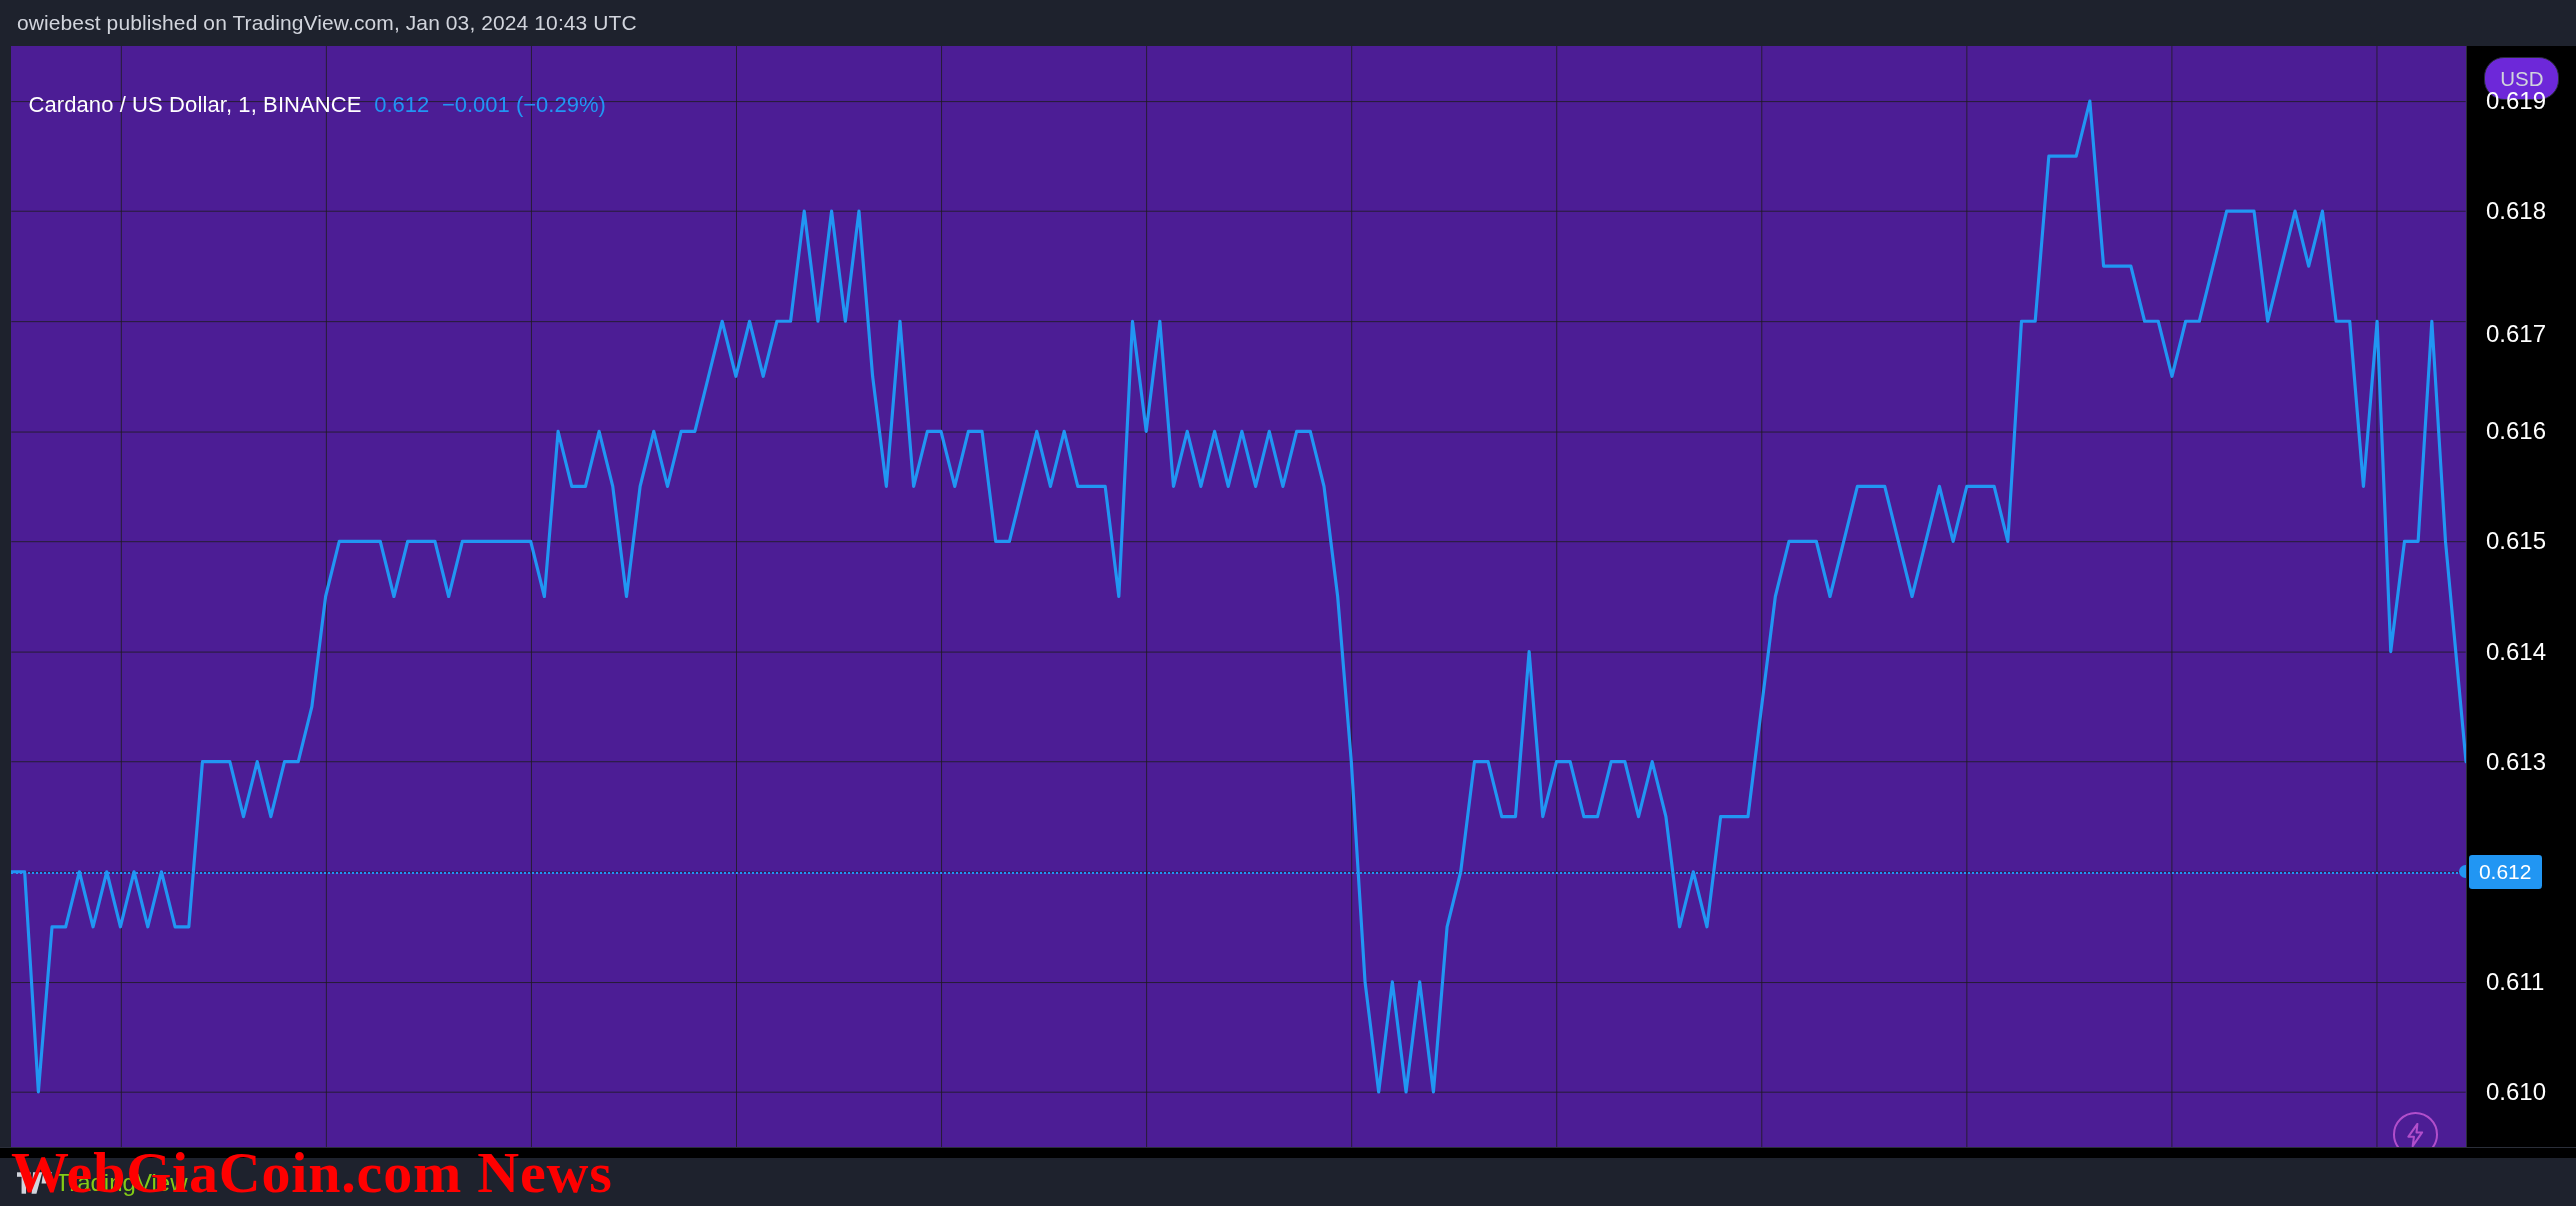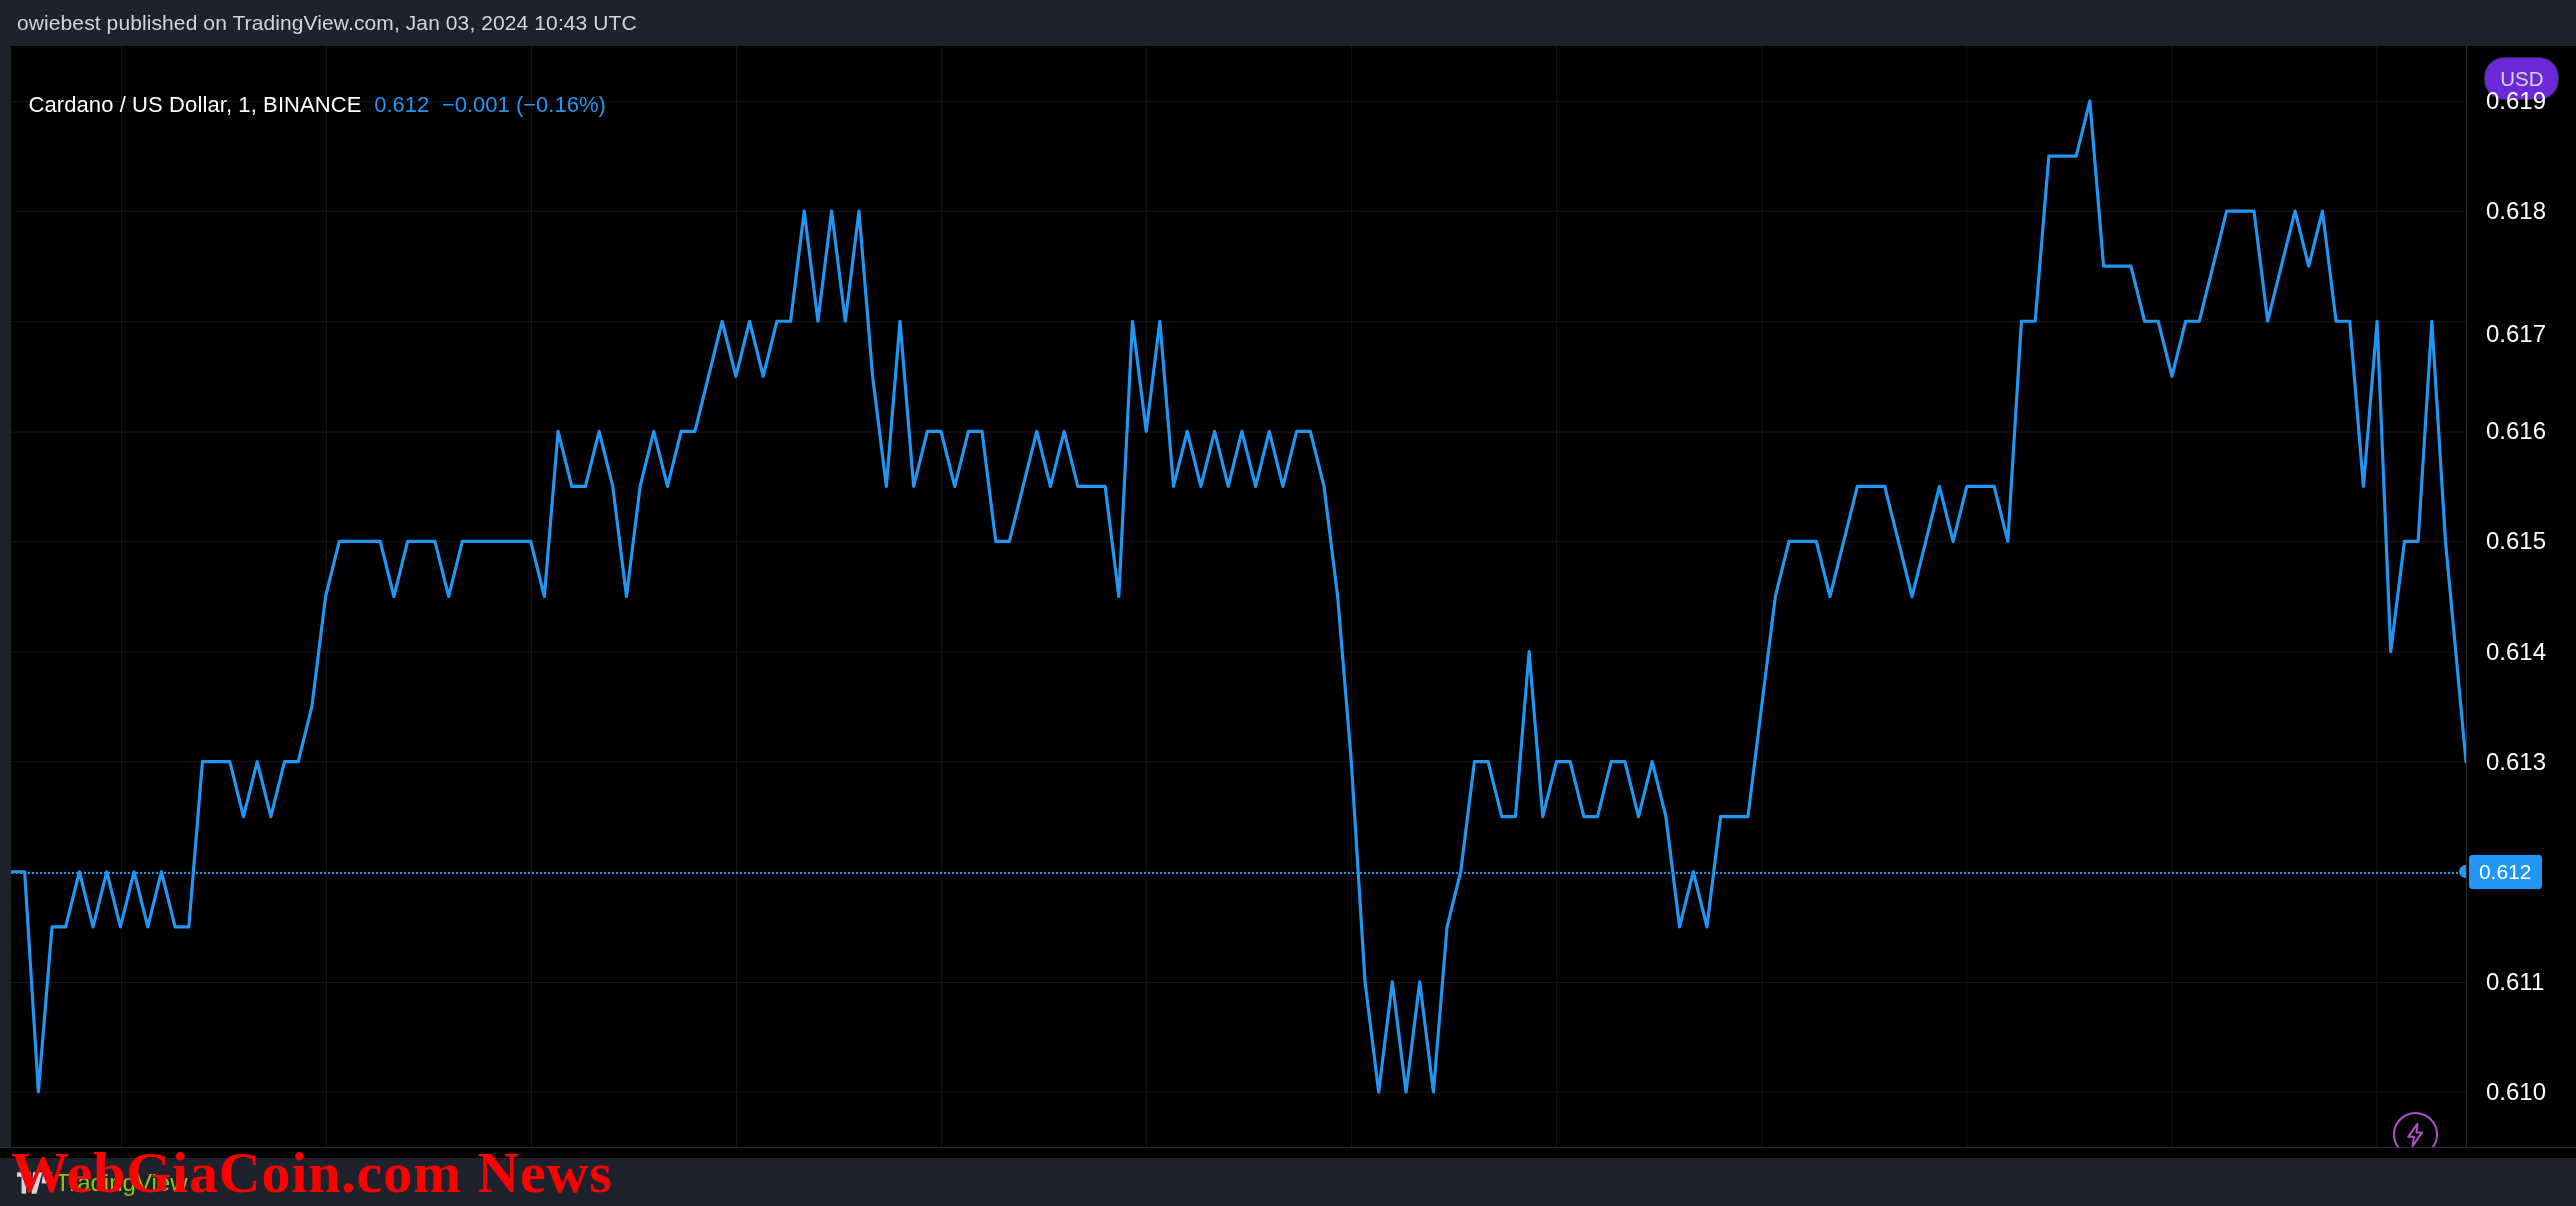--- a/index.html
+++ b/index.html
@@ -39,21 +39,21 @@
     left: 0; top: 46px;
     width: 2576px;
     height: 1112px;
     background: #1e222d;
   }
   #chart-pane {
     position: absolute;
     left: 11px; top: 0px;
     width: 2455px;
     height: 1101px;
-    background: #000000;
+    background: #4c1d95;
     overflow: hidden;
   }
   #price-axis {
     position: absolute;
     left: 2466px; top: 0px;
     width: 110px;
     height: 1101px;
     background: #000000;
     border-left: 1.6px solid #2a2e39;
   }
@@ -240,21 +240,21 @@
     <svg id="series-layer" width="2455" height="1101" viewBox="0 0 3112 1396" preserveAspectRatio="none" style="position:absolute;left:0;top:0;z-index:10;">
       <path id="series-path" fill="none" stroke="#2196f3" stroke-width="4" stroke-linejoin="round" stroke-linecap="round" d="M0.0 1047.0 L17.3 1047.0 L34.7 1326.2 L52.0 1116.8 L69.3 1116.8 L86.7 1047.0 L104.0 1116.8 L121.4 1047.0 L138.7 1116.8 L156.0 1047.0 L173.4 1116.8 L190.7 1047.0 L208.0 1116.8 L225.4 1116.8 L242.7 907.4 L260.1 907.4 L277.4 907.4 L294.7 977.2 L312.1 907.4 L329.4 977.2 L346.7 907.4 L364.1 907.4 L381.4 837.6 L398.8 698.0 L416.1 628.2 L433.4 628.2 L450.8 628.2 L468.1 628.2 L485.4 698.0 L502.8 628.2 L520.1 628.2 L537.4 628.2 L554.8 698.0 L572.1 628.2 L589.5 628.2 L606.8 628.2 L624.1 628.2 L641.5 628.2 L658.8 628.2 L676.1 698.0 L693.5 488.6 L710.8 558.4 L728.2 558.4 L745.5 488.6 L762.8 558.4 L780.2 698.0 L797.5 558.4 L814.8 488.6 L832.2 558.4 L849.5 488.6 L866.9 488.6 L884.2 418.8 L901.5 349.0 L918.9 418.8 L936.2 349.0 L953.5 418.8 L970.9 349.0 L988.2 349.0 L1005.5 209.4 L1022.9 349.0 L1040.2 209.4 L1057.6 349.0 L1074.9 209.4 L1092.2 418.8 L1109.6 558.4 L1126.9 349.0 L1144.2 558.4 L1161.6 488.6 L1178.9 488.6 L1196.3 558.4 L1213.6 488.6 L1230.9 488.6 L1248.3 628.2 L1265.6 628.2 L1282.9 558.4 L1300.3 488.6 L1317.6 558.4 L1335.0 488.6 L1352.3 558.4 L1369.6 558.4 L1387.0 558.4 L1404.3 698.0 L1421.6 349.0 L1439.0 488.6 L1456.3 349.0 L1473.6 558.4 L1491.0 488.6 L1508.3 558.4 L1525.7 488.6 L1543.0 558.4 L1560.3 488.6 L1577.7 558.4 L1595.0 488.6 L1612.3 558.4 L1629.7 488.6 L1647.0 488.6 L1664.4 558.4 L1681.7 698.0 L1699.0 907.4 L1716.4 1186.6 L1733.7 1326.2 L1751.0 1186.6 L1768.4 1326.2 L1785.7 1186.6 L1803.1 1326.2 L1820.4 1116.8 L1837.7 1047.0 L1855.1 907.4 L1872.4 907.4 L1889.7 977.2 L1907.1 977.2 L1924.4 767.8 L1941.7 977.2 L1959.1 907.4 L1976.4 907.4 L1993.8 977.2 L2011.1 977.2 L2028.4 907.4 L2045.8 907.4 L2063.1 977.2 L2080.4 907.4 L2097.8 977.2 L2115.1 1116.8 L2132.5 1047.0 L2149.8 1116.8 L2167.1 977.2 L2184.5 977.2 L2201.8 977.2 L2219.1 837.6 L2236.5 698.0 L2253.8 628.2 L2271.2 628.2 L2288.5 628.2 L2305.8 698.0 L2323.2 628.2 L2340.5 558.4 L2357.8 558.4 L2375.2 558.4 L2392.5 628.2 L2409.8 698.0 L2427.2 628.2 L2444.5 558.4 L2461.9 628.2 L2479.2 558.4 L2496.5 558.4 L2513.9 558.4 L2531.2 628.2 L2548.5 349.0 L2565.9 349.0 L2583.2 139.6 L2600.6 139.6 L2617.9 139.6 L2635.2 69.8 L2652.6 279.2 L2669.9 279.2 L2687.2 279.2 L2704.6 349.0 L2721.9 349.0 L2739.3 418.8 L2756.6 349.0 L2773.9 349.0 L2791.3 279.2 L2808.6 209.4 L2825.9 209.4 L2843.3 209.4 L2860.6 349.0 L2877.9 279.2 L2895.3 209.4 L2912.6 279.2 L2930.0 209.4 L2947.3 349.0 L2964.6 349.0 L2982.0 558.4 L2999.3 349.0 L3016.6 767.8 L3034.0 628.2 L3051.3 628.2 L3068.7 349.0 L3086.0 628.2 L3112.0 907.4"></path>
     </svg>
 
     <div id="price-line" style="top: 826px;"></div>
     <div id="price-dot" style="left: 2448px; top: 819px;"></div>
 
     <div id="legend">
       <span id="legend-title">Cardano / US Dollar, 1, BINANCE</span>
       <span id="legend-last">0.612</span>
-      <span id="legend-change">−0.001 (−0.16%)</span>
+      <span id="legend-change">−0.001 (−0.29%)</span>
     </div>
 
     <div id="bolt-badge">
       <svg width="20.5" height="24" viewBox="0 0 24 28">
         <path d="M14.5 1 L4 16 L10.5 16 L9 27 L20 11 L13.5 11 Z" fill="none" stroke="#b14ecb" stroke-width="2.4" stroke-linejoin="round"></path>
       </svg>
     </div>
   </div>
 
   <div id="price-axis">

